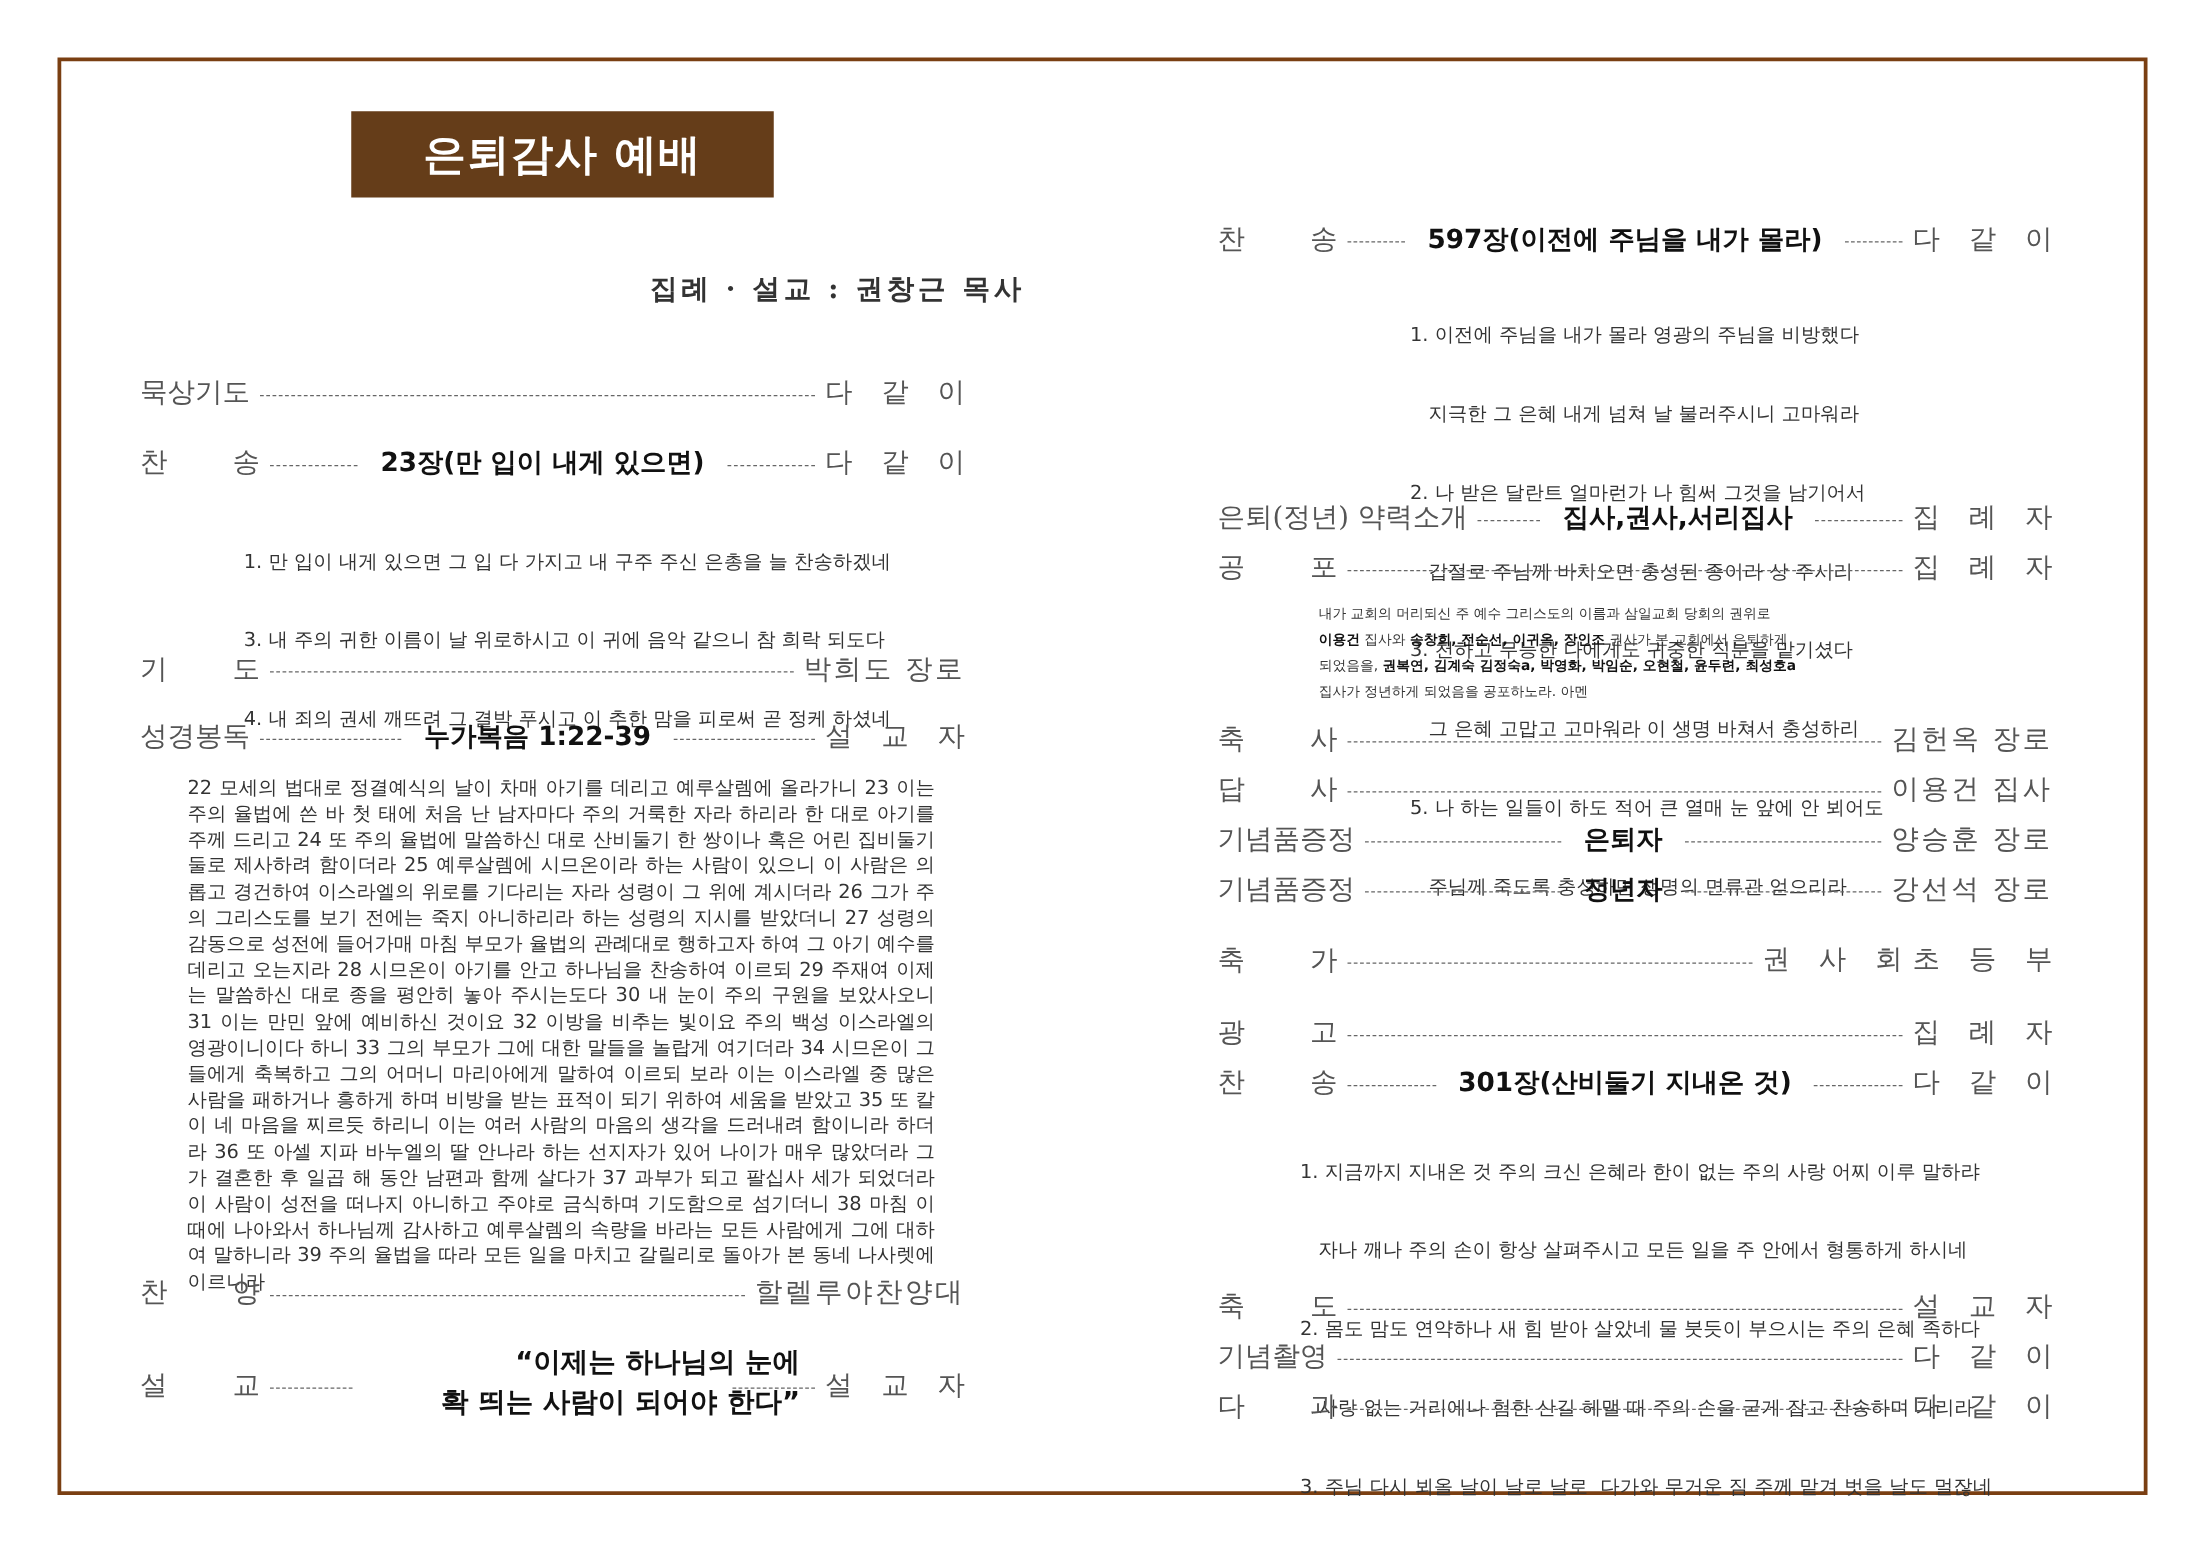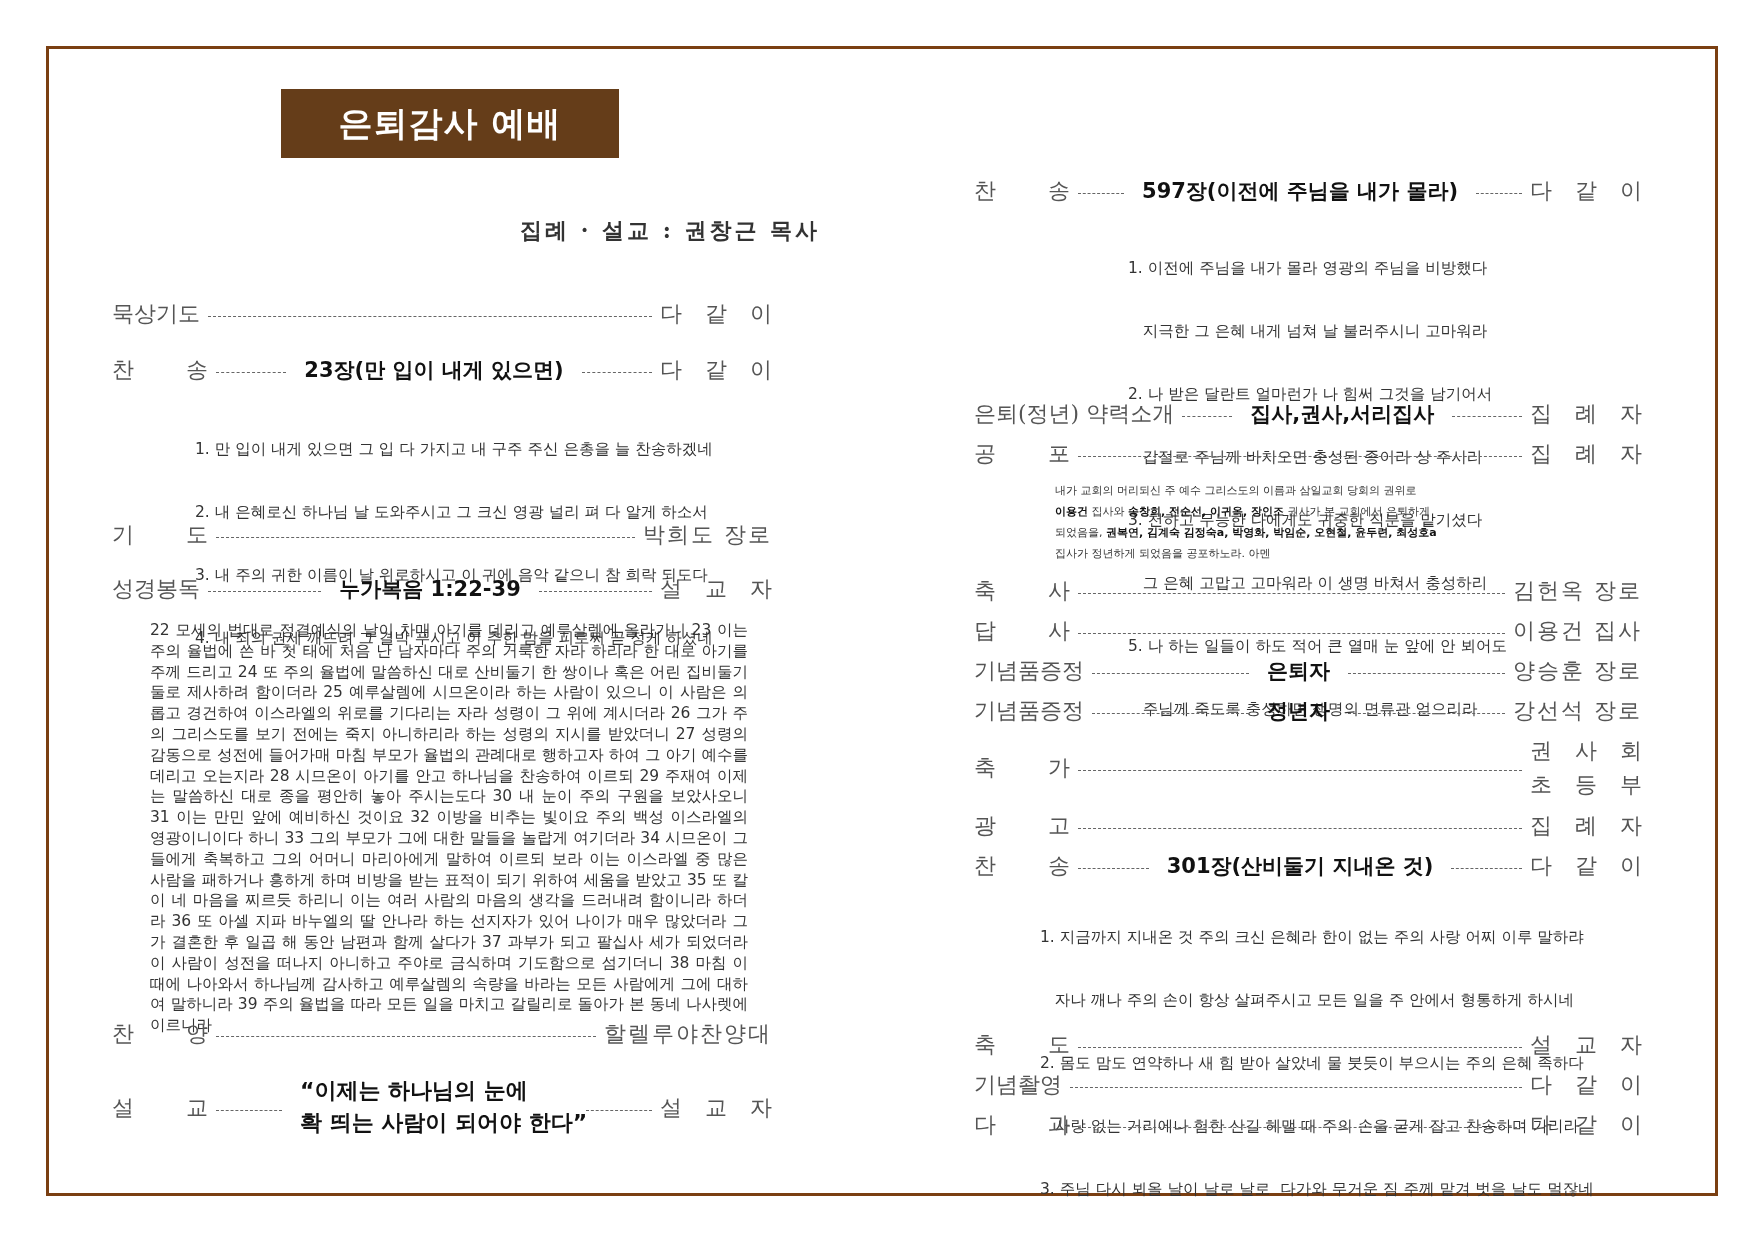--- a/index.html
+++ b/index.html
@@ -52,26 +52,26 @@
     text-align: justify; text-align-last: left;
   }
 
   .proclamation {
     position: absolute; left: 1055px; top: 480px; width: 520px;
     font-family: "DejaVu Sans", sans-serif; font-size: 11px; line-height: 21px; color: #333;
   }
   .proclamation b { color: #111; text-align: right; }
 
   .sermon-title {
-    position: absolute; left: 300px; top: 1075px; width: 340px; text-align: left;
+    position: absolute; left: 300px; top: 1075px; width: 340px; text-align: right;
     font-family: "DejaVu Sans", sans-serif; font-weight: bold; font-size: 22px; line-height: 32px; color: #111;
   }
 
   .stack-right {
-    display: flex; flex-direction: column; line-height: 34px; letter-spacing: 8px; margin-right: -8px; justify-content: flex-end;
+    display: flex; flex-direction: row; line-height: 34px; letter-spacing: 8px; margin-right: -8px; justify-content: flex-end;
   }
 </style>
 </head>
 <body>
 
 <div class="frame"></div>
 
 <div class="title-box">은퇴감사 예배</div>
 <div class="officiant">집례 · 설교 : 권창근 목사</div>
 
@@ -91,21 +91,20 @@
     <span>찬</span>
       <span>송</span>
   </div>
   <div class="dots"></div>
   <div class="center">23장(만 입이 내게 있으면)</div>
   <div class="dots"></div>
   <div class="right">다 같 이</div>
 </div>
 <div class="lyrics" style="left:195px; top:397px;">
   <div>1. 만 입이 내게 있으면 그 입 다 가지고 내 구주 주신 은총을 늘 찬송하겠네</div>
-  <div>2. 내 은혜로신 하나님 날 도와주시고 그 크신 영광 널리 펴 다 알게 하소서</div>
   <div>3. 내 주의 귀한 이름이 날 위로하시고 이 귀에 음악 같으니 참 희락 되도다</div>
   <div>4. 내 죄의 권세 깨뜨려 그 결박 푸시고 이 추한 맘을 피로써 곧 정케 하셨네</div>
 </div>
 
 <div class="row" style="left:112px; top:518px; width:660px;">
   <div class="label lbl-spread">
     <span>기</span>
       <span>도</span>
   </div>
   <div class="dots"></div>

